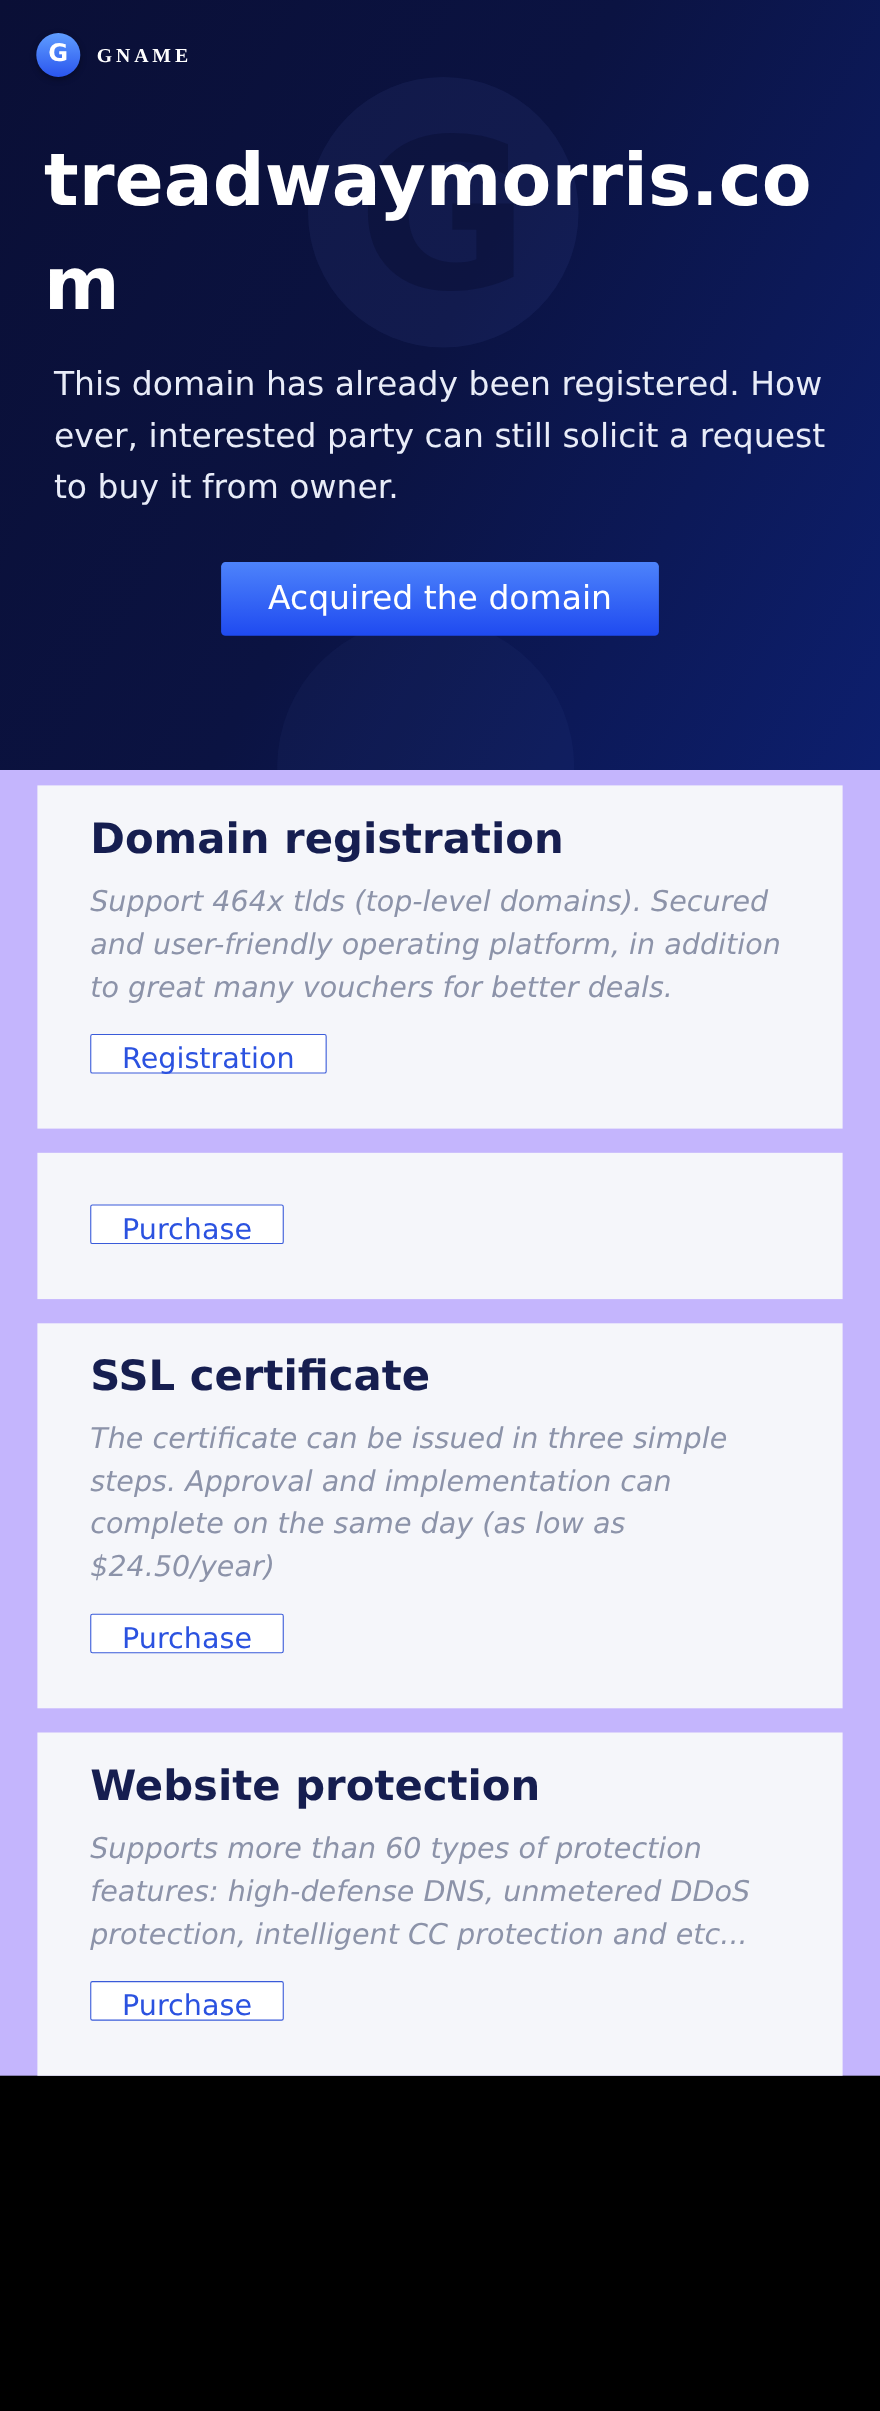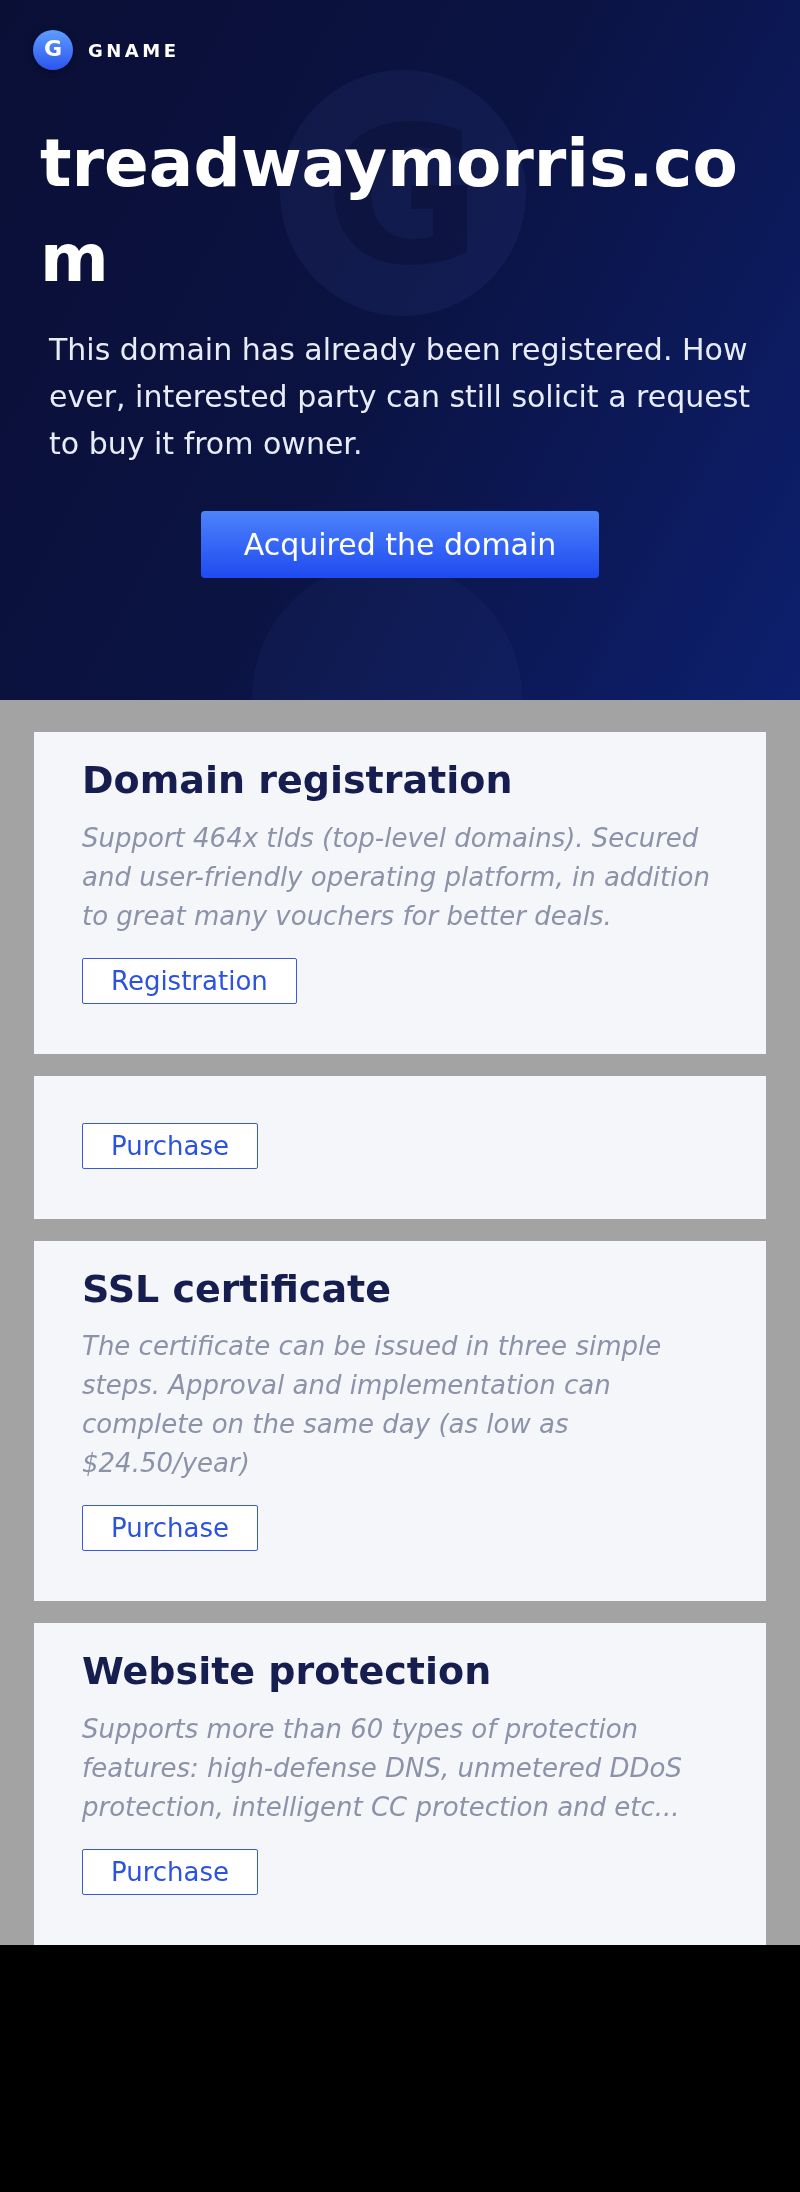--- a/index.html
+++ b/index.html
@@ -63,20 +63,21 @@
     font-weight: bold;
     line-height: 1;
     transform: translateY(-1px);
   }
   .brand-name {
     color: #fff;
     font-size: 18px;
     font-weight: bold;
     letter-spacing: 3.5px;
     margin-left: 15px;
+    font-family: Liberation Serif, serif;
   }
   .domain-title {
     position: relative;
     z-index: 2;
     width: 720px;
     margin: 46px auto 0;
     text-align: left;
     color: #ffffff;
     font-size: 66px;
     line-height: 95px;
@@ -102,22 +103,22 @@
     background: linear-gradient(180deg, #4d83fb 0%, #1f4af0 100%);
     color: #ffffff;
     font-family: inherit;
     font-size: 30px;
     border: none;
     border-radius: 4px;
     cursor: pointer;
   }
   
   .cards {
-    padding: 32px 34px 0;
-    background: #a3a3a3;
+    padding: 14px 34px 0;
+    background: #c4b5fd;
   }
   .card {
     background: #f5f6fa;
     margin-bottom: 22px;
     padding: 25px 48px 50px;
   }
   .card h2 {
     color: #161e50;
     font-size: 38px;
     line-height: 1.25;
@@ -126,21 +127,21 @@
   .card p {
     margin-top: 14px;
     color: #8c93a9;
     font-size: 26px;
     line-height: 39px;
     font-style: italic;
   }
   .card .card-btn {
     display: inline-block;
     margin-top: 22px;
-    height: 46px;
+    height: 36px;
     line-height: 44px;
     padding: 0 28px;
     background: #ffffff;
     border: 1px solid #3a5bd9;
     border-radius: 2px;
     color: #2b52e0;
     font-family: inherit;
     font-size: 26px;
     cursor: pointer;
   }

